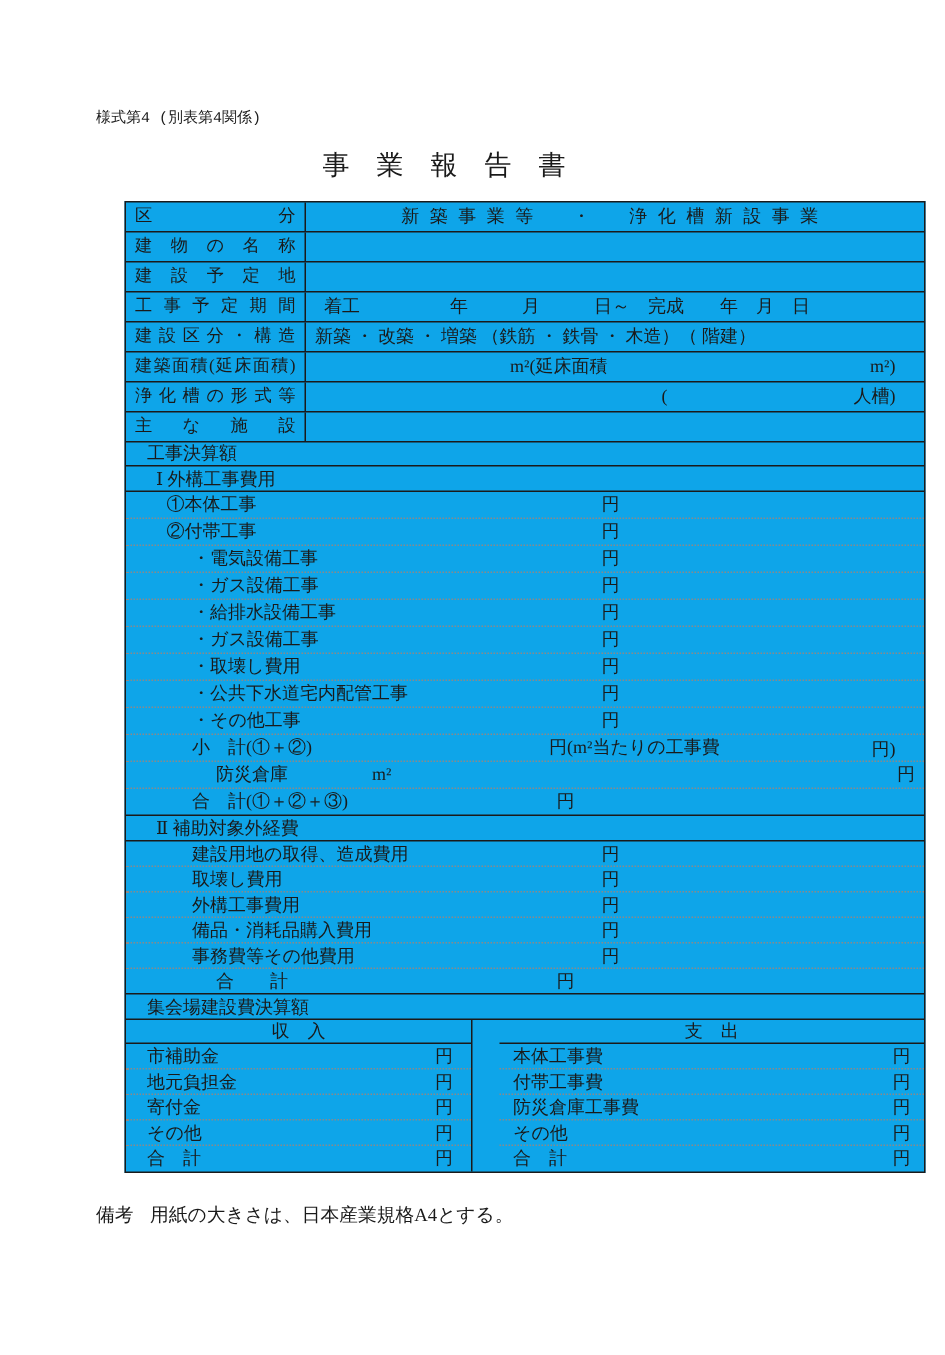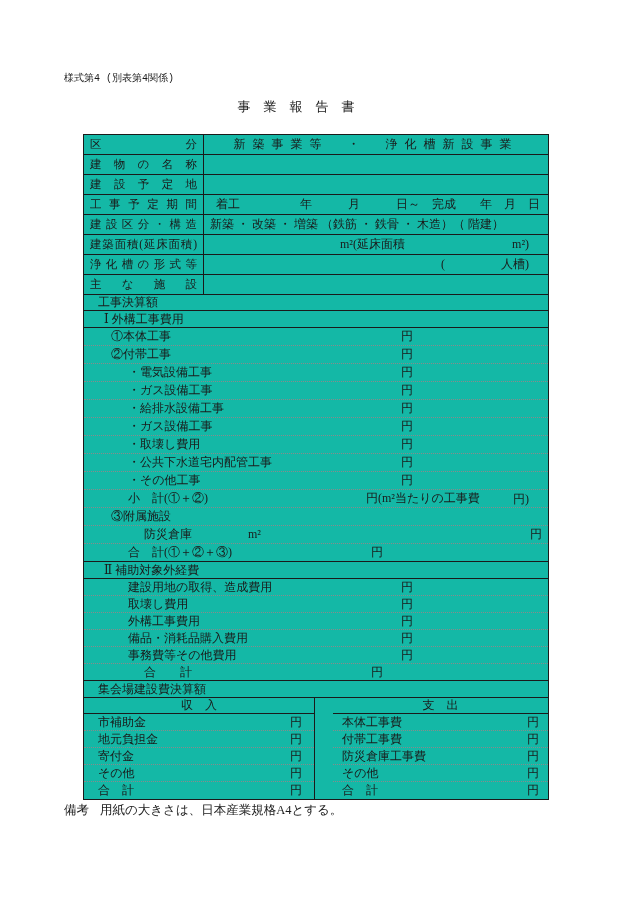--- a/index.html
+++ b/index.html
@@ -5,25 +5,25 @@
   * { box-sizing: border-box; margin: 0; padding: 0; }
   html, body { background: #ffffff; }
   body {
     width: 630px; height: 903px;
     font-family: "Liberation Serif", "DejaVu Serif", serif;
     color: #1a1a1a;
   }
   .page { position: relative; width: 630px; height: 903px; background: #fff; overflow: hidden; }
 
   .form-number { position: absolute; left: 64px; top: 71px; font-size: 10px; font-family: Liberation Mono, monospace; }
-  .form-title  { position: absolute; left: 0; top: 98px; width: 592px; text-align: center; font-size: 13px; }
+  .form-title  { position: absolute; left: 0; top: 98px; width: 592px; text-align: center; font-size: 18px; }
 
   .tbl {
-    position: absolute; left: 83px; top: 134px; width: 466px;
-    border: 1.5px solid #1a1a1a; background: #14b8a6;
+    position: absolute; left: 83px; top: 134px; width: 534px;
+    border: 1.5px solid #1a1a1a; background: #0ea5e9;
   }
 
   .row { display: flex; font-size: 12px; }
   .top { height: 20px; border-bottom: 1px solid #1a1a1a; }
   .lc {
     width: 120px; height: 100%; border-right: 1px solid #1a1a1a;
     padding: 0 6px; font-size: 11.5px; line-height: 18px;
     text-align: justify; text-align-last: justify; white-space: nowrap; overflow: hidden;
   }
   .vc { flex: 1; position: relative; height: 100%; line-height: 18px; white-space: nowrap; }
@@ -149,21 +149,20 @@
       <span>・その他工事</span>
       <span class="yen">円</span>
     </div>
 
     <div class="rw h18 dot pl44">
       <span>小　計(①＋②)</span>
       <span class="yen-sub">円(m²当たりの工事費</span>
       <span class="ar">円)</span>
     </div>
 
-    <div class="rw h18 dot pl27">③附属施設</div>
 
     <div class="rw h18 dot pl60">
       <span>防災倉庫</span>
       <span class="m2pos">m²</span>
       <span class="yr">円</span>
     </div>
 
     <div class="rw h18 sol pl44">
       <span>合　計(①＋②＋③)</span>
       <span class="yen-tot">円</span>

